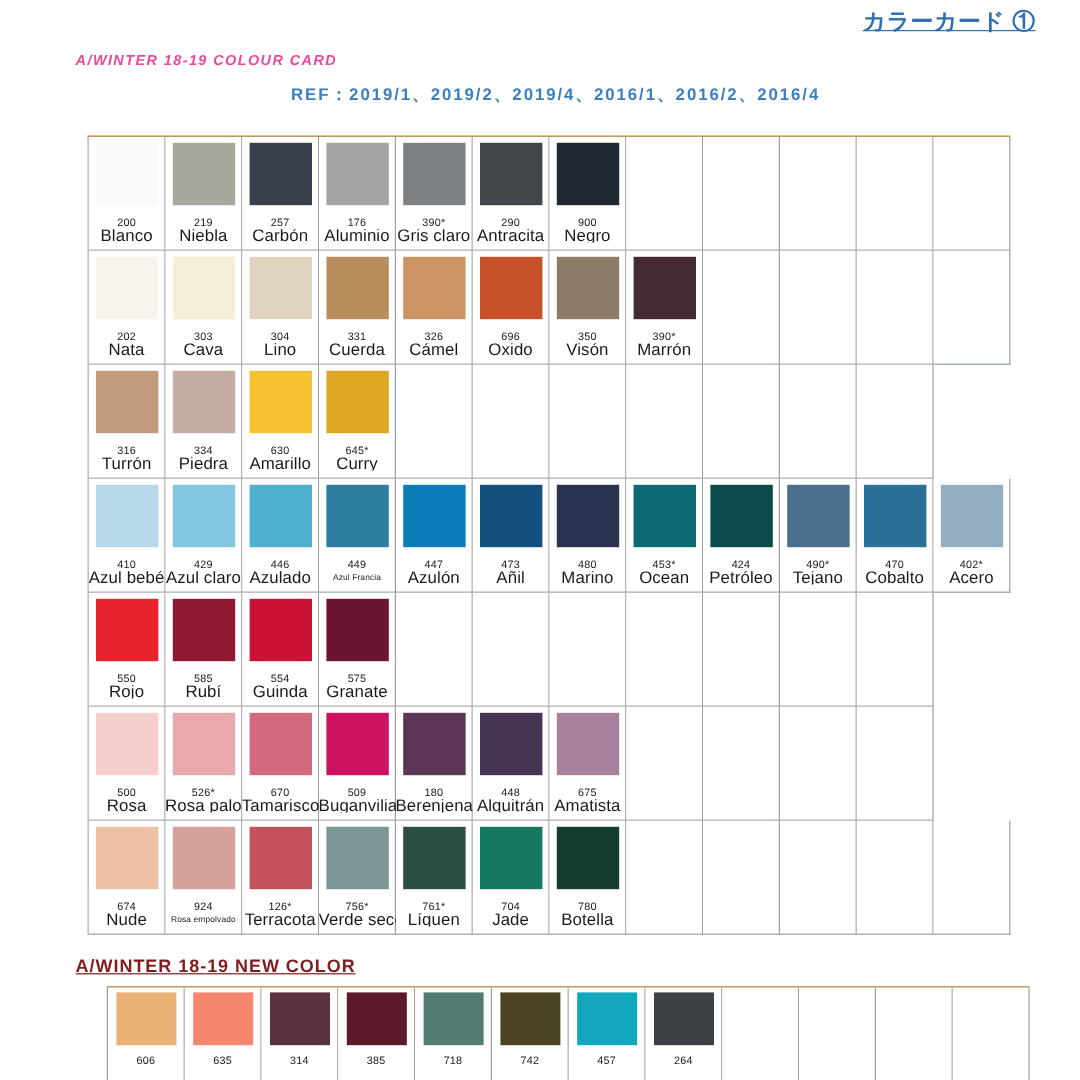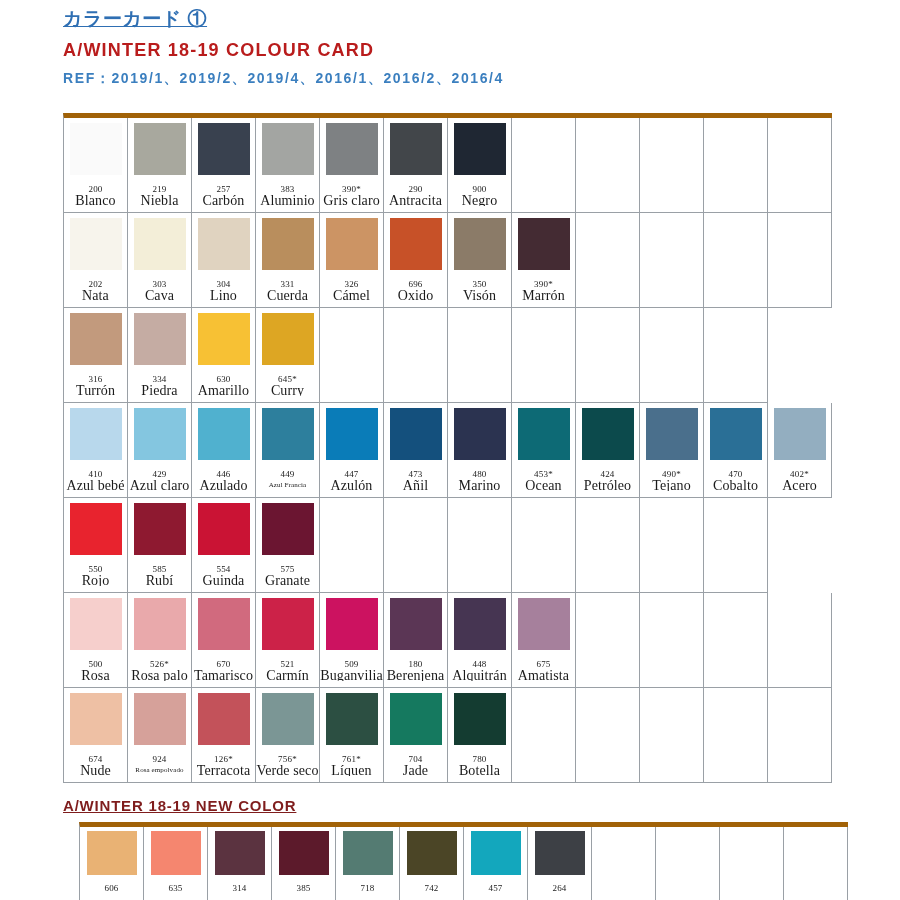--- a/index.html
+++ b/index.html
@@ -28,48 +28,50 @@
     width: 800px;
   }
   .title-jp {
     font-size: 19px;
     font-weight: bold;
     color: #2f6fb3;
     text-decoration: underline;
     letter-spacing: 0.5px;
     line-height: 26px;
     white-space: nowrap;
+    text-align: right;
   }
   .title-main {
-    font-size: 18px;
+    font-size: 12px;
     font-weight: bold;
-    color: #b91c1c;
+    color: #ec4899;
     letter-spacing: 1.2px;
     line-height: 28px;
     margin-top: 4px;
     white-space: nowrap;
+    font-style: italic;
   }
   .title-ref {
     font-size: 14px;
     font-weight: bold;
     color: #3b7fbf;
     letter-spacing: 1.6px;
     line-height: 22px;
     margin-top: 3px;
     white-space: nowrap;
+    text-align: center;
   }
 
   
   .grid {
     position: absolute;
-    left: 63px;
-    border-top: 5px solid #a16207;
+    left: 73px;
+    border-top: 1px solid #a16207;
     border-left: 1px solid #9aa0a6;
     box-sizing: content-box;
-    font-family: Liberation Serif, serif;
   }
   #main-grid { top: 113px; }
   #new-grid  { top: 822px; margin-left: 16px; }
 
   .grid-row {
     display: flex;
   }
   .cell {
     width: 64px;
     border-right: 1px solid #9aa0a6;
@@ -184,21 +186,21 @@
           <div class="label">
             <span class="code">257</span>
             <span class="name">Carbón</span>
           </div>
         </div>
         <div class="cell tall">
           <div class="swatch-wrap">
             <div class="swatch tex" style="background: rgb(163, 165, 162);"></div>
           </div>
           <div class="label">
-            <span class="code">383</span>
+            <span class="code">176</span>
             <span class="name">Aluminio</span>
           </div>
         </div>
         <div class="cell tall">
           <div class="swatch-wrap">
             <div class="swatch tex" style="background: rgb(126, 129, 131);"></div>
           </div>
           <div class="label">
             <span class="code">390*</span>
             <span class="name">Gris claro</span>
@@ -575,29 +577,20 @@
           <div class="swatch-wrap">
             <div class="swatch tex" style="background: rgb(209, 106, 126);"></div>
           </div>
           <div class="label">
             <span class="code">670</span>
             <span class="name">Tamarisco</span>
           </div>
         </div>
         <div class="cell tall">
           <div class="swatch-wrap">
-            <div class="swatch tex" style="background: rgb(204, 34, 72);"></div>
-          </div>
-          <div class="label">
-            <span class="code">521</span>
-            <span class="name">Carmín</span>
-          </div>
-        </div>
-        <div class="cell tall">
-          <div class="swatch-wrap">
             <div class="swatch tex" style="background: rgb(204, 18, 96);"></div>
           </div>
           <div class="label">
             <span class="code">509</span>
             <span class="name">Buganvilia</span>
           </div>
         </div>
         <div class="cell tall">
           <div class="swatch-wrap">
             <div class="swatch tex" style="background: rgb(91, 54, 85);"></div>

